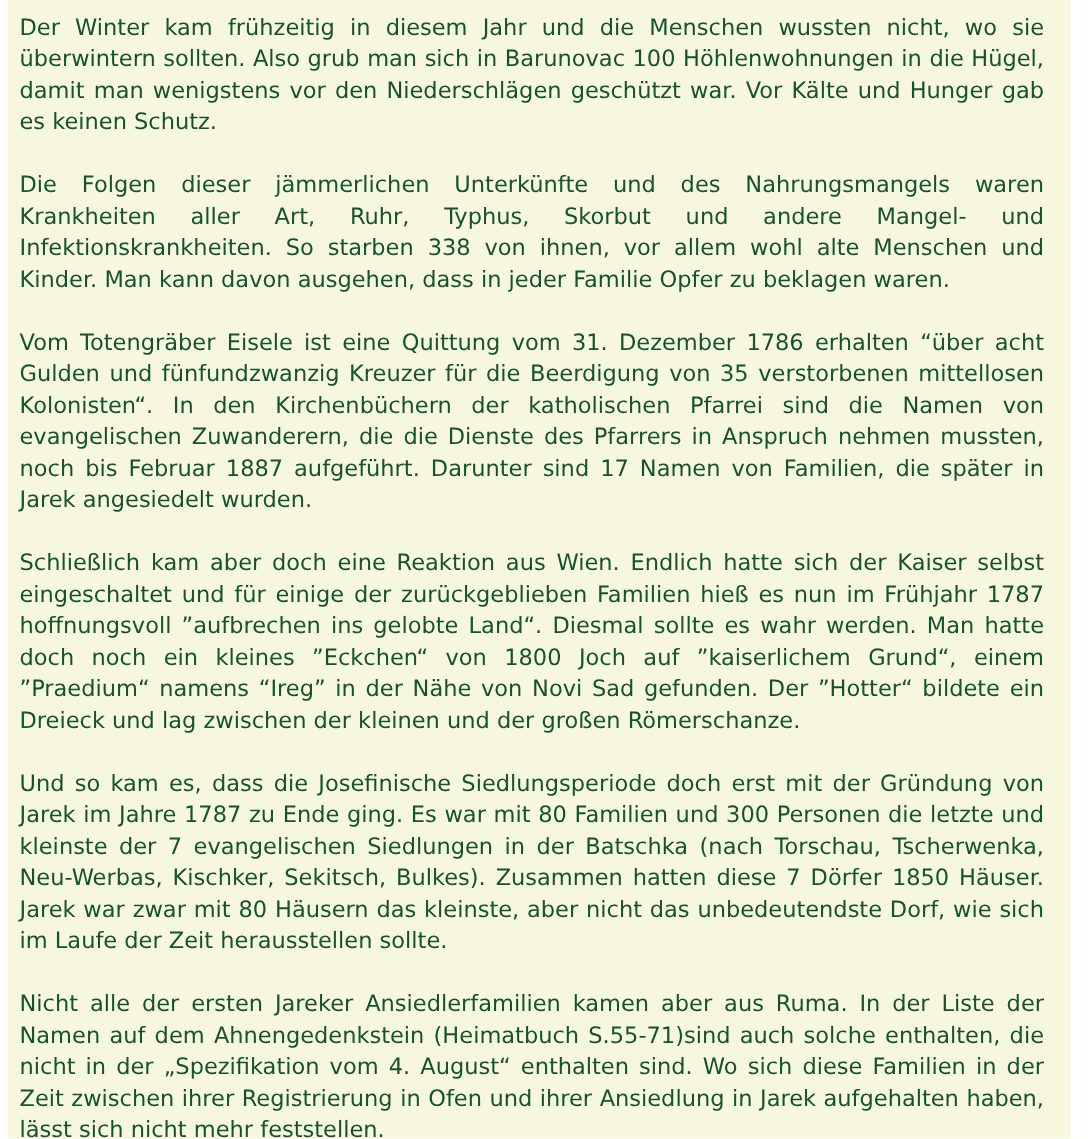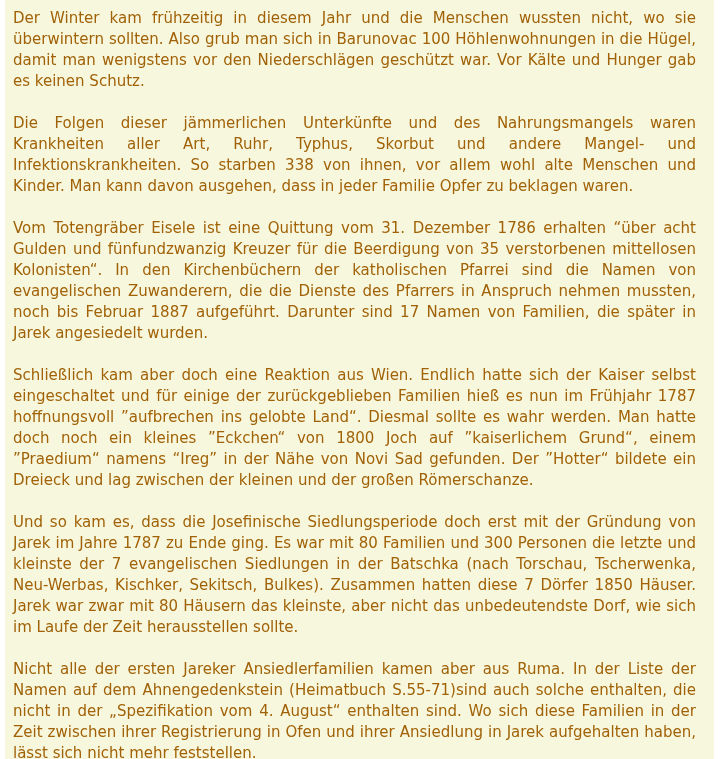--- a/index.html
+++ b/index.html
@@ -18,21 +18,21 @@
     margin: 0 11px 12px 5px;
     min-height: 747px;
     background: #F7F7DE;
     padding: 8px 8px 6px 4px;
   }
   .doc-page p {
     margin: 0 10px 21px 0;
     padding: 0 0 0 4px;
     font-size: 15px;
     line-height: 21px;
-    color: #a16207;
+    color: #14532d;
     text-align: justify;
     letter-spacing: 0;
   }
   .doc-page p:last-child {
     margin-bottom: 0;
   }
 </style>
 </head>
 <body>
 

